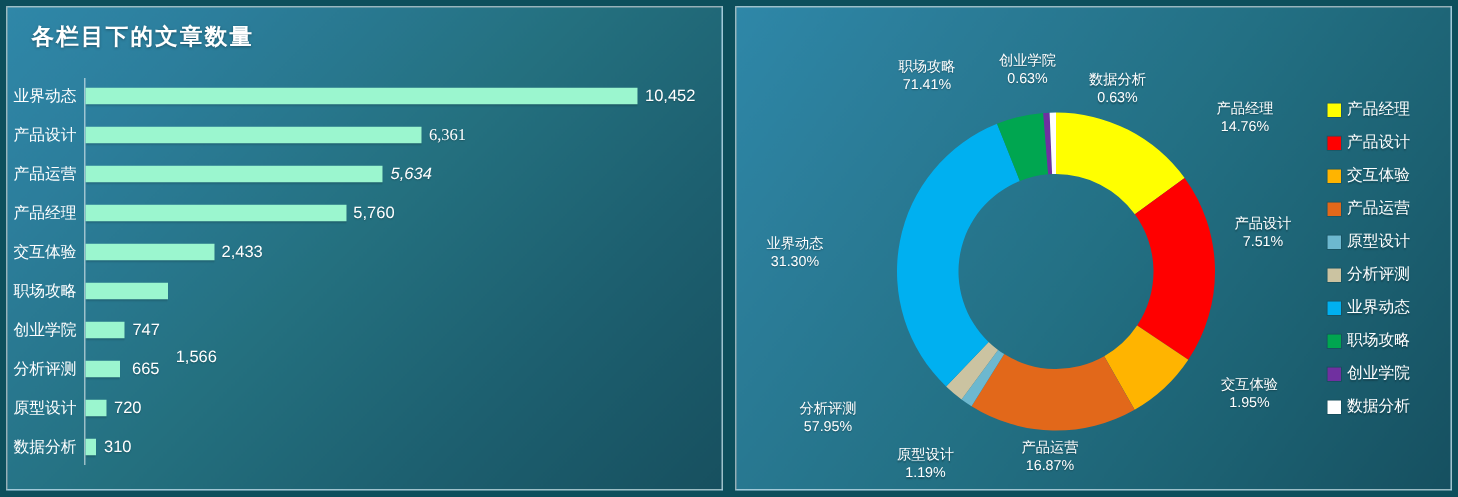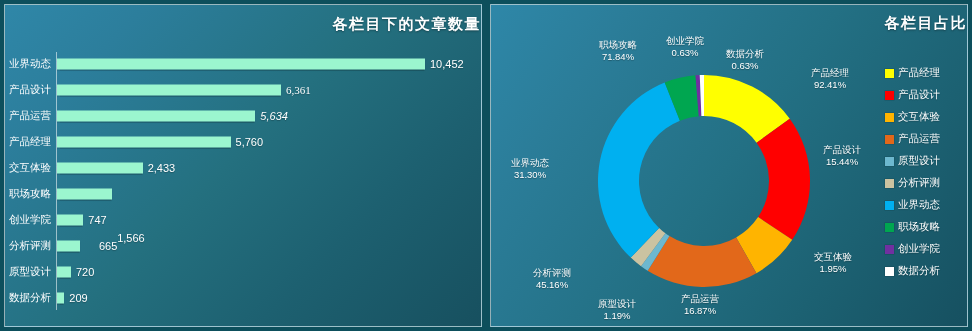--- a/index.html
+++ b/index.html
@@ -37,23 +37,23 @@
     border: 1px solid rgba(255,255,255,0.55);
     overflow: hidden;
   }
   .panel-right .panel-inner {
     background: linear-gradient(125deg, #2e87a8 0%, #2b7d99 20%, #237084 50%, #1c6172 75%, #165060 100%);
   }
 
   .chart-title {
     position: absolute;
     top: 10px;
-    left: 4px;
+    left: 16px;
     right: 0;
-    text-align: right;
+    text-align: left;
     color: #ffffff;
     font-size: 15px;
     font-weight: bold;
     letter-spacing: 1.5px;
     text-shadow: 0 1px 2px rgba(0,0,0,0.35);
   }
   .panel-right .chart-title { top: 9px; }
 
   
   .bars-area {
@@ -211,91 +211,90 @@
               <div class="bar-track" style="width: 26.3008px;">
                 <div class="bar-fill" style="width: 26.3008px; background: rgb(155, 246, 207);"></div>
               </div>
               <div class="bar-value" style="left: 83.3008px;">747</div>
             </div>
             <div class="bar-row" style="top: 184px;">
               <div class="bar-label">分析评测</div>
               <div class="bar-track" style="width: 23.4137px;">
                 <div class="bar-fill" style="width: 23.4137px; background: rgb(155, 246, 207);"></div>
               </div>
-              <div class="bar-value" style="left: 94px;">665</div>
+              <div class="bar-value" style="left: 83px;">665</div>
             </div>
             <div class="bar-row" style="top: 210px;">
               <div class="bar-label">原型设计</div>
               <div class="bar-track" style="width: 13.9778px;">
                 <div class="bar-fill" style="width: 13.9778px; background: rgb(155, 246, 207);"></div>
               </div>
               <div class="bar-value" style="left: 70.9778px;">720</div>
             </div>
             <div class="bar-row" style="top: 236px;">
               <div class="bar-label">数据分析</div>
               <div class="bar-track" style="width: 7.35859px;">
                 <div class="bar-fill" style="width: 7.35859px; background: rgb(155, 246, 207);"></div>
               </div>
-              <div class="bar-value" style="left: 64.3586px;">209</div>
+              <div class="bar-value" style="left: 64.3586px;">310</div>
             </div>
           </div>
       </div>
     </div>
   </section>
 
   <section class="panel panel-right">
     <div class="panel-inner">
-      <div class="chart-title">各栏目占比</div>
       <div class="donut-wrap">
         <svg class="donut-svg" width="478" height="323" viewBox="0 0 478 323">
           <g id="donut-slices">
               <path d="M 213 70 A 106 106 0 0 1 298.75580140374444 113.69476325699786 L 265.58610463437157 137.79395860098924 A 65 65 0 0 0 213 111 Z" fill="#ffff00"></path>
               <path d="M 298.75580140374444 113.69476325699786 A 106 106 0 0 1 301.19214389149226 234.80600101879338 L 267.080088235349 212.06028364359972 A 65 65 0 0 0 265.58610463437157 137.79395860098924 Z" fill="#ff0000"></path>
               <path d="M 301.19214389149226 234.80600101879338 A 106 106 0 0 1 265.41275664250196 268.13524266606055 L 245.13989794115685 232.49802616315034 A 65 65 0 0 0 267.080088235349 212.06028364359972 Z" fill="#ffb400"></path>
               <path d="M 265.41275664250196 268.13524266606055 A 106 106 0 0 1 156.6946872921027 265.80930776298135 L 178.4731573017611 231.07174532635648 A 65 65 0 0 0 245.13989794115685 232.49802616315034 Z" fill="#e2681a"></path>
               <path d="M 156.6946872921027 265.80930776298135 A 106 106 0 0 1 150.03950166960473 261.27587964945474 L 174.3921472502293 228.29181299259017 A 65 65 0 0 0 178.4731573017611 231.07174532635648 Z" fill="#6db8cf"></path>
               <path d="M 150.03950166960473 261.27587964945474 A 106 106 0 0 1 139.74037063105231 252.6095731924178 L 168.07664236809813 222.97756846704866 A 65 65 0 0 0 174.3921472502293 228.29181299259017 Z" fill="#cbc3a1"></path>
               <path d="M 139.74037063105231 252.6095731924178 A 106 106 0 0 1 173.6894805192308 77.5587329513071 L 188.89449277122645 115.63507209278266 A 65 65 0 0 0 168.07664236809813 222.97756846704866 Z" fill="#00b0f0"></path>
               <path d="M 173.6894805192308 77.5587329513071 A 106 106 0 0 1 204.48092302471767 70.34288794648411 L 207.7760377038363 111.21026147661762 A 65 65 0 0 0 188.89449277122645 115.63507209278266 Z" fill="#00a650"></path>
               <path d="M 204.48092302471767 70.34288794648411 A 106 106 0 0 1 208.73701264795946 70.08575667627917 L 210.3859039822393 111.05258664111459 A 65 65 0 0 0 207.7760377038363 111.21026147661762 Z" fill="#7030a0"></path>
               <path d="M 208.73701264795946 70.08575667627917 A 106 106 0 0 1 212.99999999999997 70 L 213 111 A 65 65 0 0 0 210.3859039822393 111.05258664111459 Z" fill="#ffffff"></path>
             </g>
         </svg>
         <div id="pie-labels">
             <div class="pie-label" style="left: 320px; top: 62px;">
               <span class="pl-name">产品经理</span>
-              <span class="pl-pct">92.41%</span>
+              <span class="pl-pct">14.76%</span>
             </div>
             <div class="pie-label" style="left: 332px; top: 139px;">
               <span class="pl-name">产品设计</span>
-              <span class="pl-pct">15.44%</span>
+              <span class="pl-pct">7.51%</span>
             </div>
             <div class="pie-label" style="left: 323px; top: 246px;">
               <span class="pl-name">交互体验</span>
               <span class="pl-pct">1.95%</span>
             </div>
             <div class="pie-label" style="left: 190px; top: 288px;">
               <span class="pl-name">产品运营</span>
               <span class="pl-pct">16.87%</span>
             </div>
             <div class="pie-label" style="left: 107px; top: 293px;">
               <span class="pl-name">原型设计</span>
               <span class="pl-pct">1.19%</span>
             </div>
             <div class="pie-label" style="left: 42px; top: 262px;">
               <span class="pl-name">分析评测</span>
-              <span class="pl-pct">45.16%</span>
+              <span class="pl-pct">57.95%</span>
             </div>
             <div class="pie-label" style="left: 20px; top: 152px;">
               <span class="pl-name">业界动态</span>
               <span class="pl-pct">31.30%</span>
             </div>
             <div class="pie-label" style="left: 108px; top: 34px;">
               <span class="pl-name">职场攻略</span>
-              <span class="pl-pct">71.84%</span>
+              <span class="pl-pct">71.41%</span>
             </div>
             <div class="pie-label" style="left: 175px; top: 30px;">
               <span class="pl-name">创业学院</span>
               <span class="pl-pct">0.63%</span>
             </div>
             <div class="pie-label" style="left: 235px; top: 43px;">
               <span class="pl-name">数据分析</span>
               <span class="pl-pct">0.63%</span>
             </div>
           </div>

